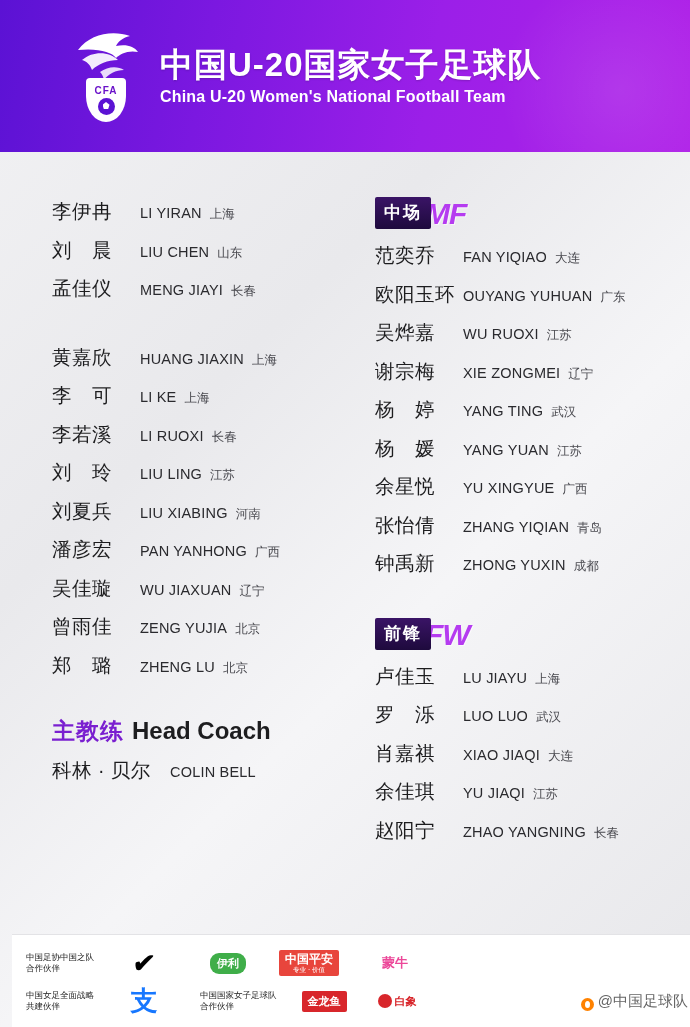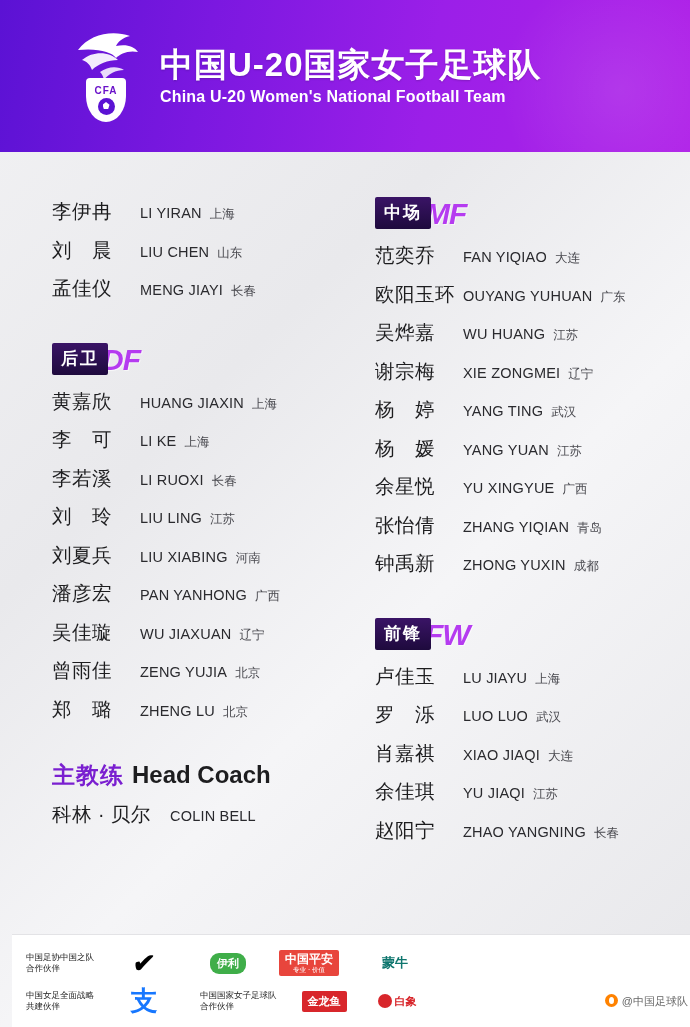--- a/index.html
+++ b/index.html
@@ -151,28 +151,28 @@
     font-size: 26px; color:#000; font-weight:bold; line-height:1;
     transform: skewX(-8deg);
   }
   .pingan {
     background:#e8453c; color:#fff; font-weight:bold; font-size:12px;
     padding:3px 6px; border-radius:2px; line-height:1.1; text-align:center;
   }
   .pingan small { display:block; font-size:6.5px; font-weight:normal; }
   .yili { background:#3fae49; color:#fff; font-weight:bold; font-size:11px;
     padding:3px 7px; border-radius:9px; }
-  .mengniu { color:#0f766e; font-weight:bold; font-size:13px; }
+  .mengniu { color:#ec4899; font-weight:bold; font-size:13px; }
   .alipay { color:#1677ff; font-size:27px; font-weight:bold; line-height:1; }
   .jinlongyu { background:#d8262b; color:#fff; font-weight:bold; font-size:11px;
     padding:3px 6px; border-radius:2px; }
   .baixiang { display:flex; align-items:center; font-size:11px; font-weight:bold; color:#d8262b; }
   .baixiang .el { width:14px;height:14px;border-radius:50%;background:#d8262b;
       margin-right:3px; display:inline-block;}
-  .weibo { margin-left:auto; display:flex; align-items:flex-start; color:#666; font-size:11px;padding-left:40px; }
+  .weibo { margin-left:auto; display:flex; align-items:flex-end; color:#666; font-size:15px;padding-left:40px; }
   .weibo .eye {
     width:13px;height:13px;border-radius:50%;
     background:#ff8200; margin-right:4px; flex:0 0 auto;
     position:relative;
   }
   .weibo .eye:after{content:"";position:absolute;left:4px;top:3px;width:5px;height:7px;background:#fff;border-radius:50%;}
   .flabel2 { width:86px; line-height:1.35; color:#222; font-size:8.5px; margin-left: 10px;}
 </style>
 </head>
 <body>
@@ -216,24 +216,20 @@
           </div>
           <div class="player">
             <span class="p-cn">孟佳仪</span>
             <span class="p-en">MENG JIAYI</span>
             <span class="p-city">长春</span>
           </div>
         </div>
 
         <div class="block-gap"></div>
 
-        <div class="sec-head">
-          <span class="sec-cn">后卫</span>
-          <span class="sec-en">DF</span>
-        </div>
 
         <div>
           <div class="player">
             <span class="p-cn">黄嘉欣</span>
             <span class="p-en">HUANG JIAXIN</span>
             <span class="p-city">上海</span>
           </div>
           <div class="player">
             <span class="p-cn">李　可</span>
             <span class="p-en">LI KE</span>
@@ -301,21 +297,21 @@
             <span class="p-en">FAN YIQIAO</span>
             <span class="p-city">大连</span>
           </div>
           <div class="player">
             <span class="p-cn">欧阳玉环</span>
             <span class="p-en">OUYANG YUHUAN</span>
             <span class="p-city">广东</span>
           </div>
           <div class="player">
             <span class="p-cn">吴烨嘉</span>
-            <span class="p-en">WU HUANG</span>
+            <span class="p-en">WU RUOXI</span>
             <span class="p-city">江苏</span>
           </div>
           <div class="player">
             <span class="p-cn">谢宗梅</span>
             <span class="p-en">XIE ZONGMEI</span>
             <span class="p-city">辽宁</span>
           </div>
           <div class="player">
             <span class="p-cn">杨　婷</span>
             <span class="p-en">YANG TING</span>

